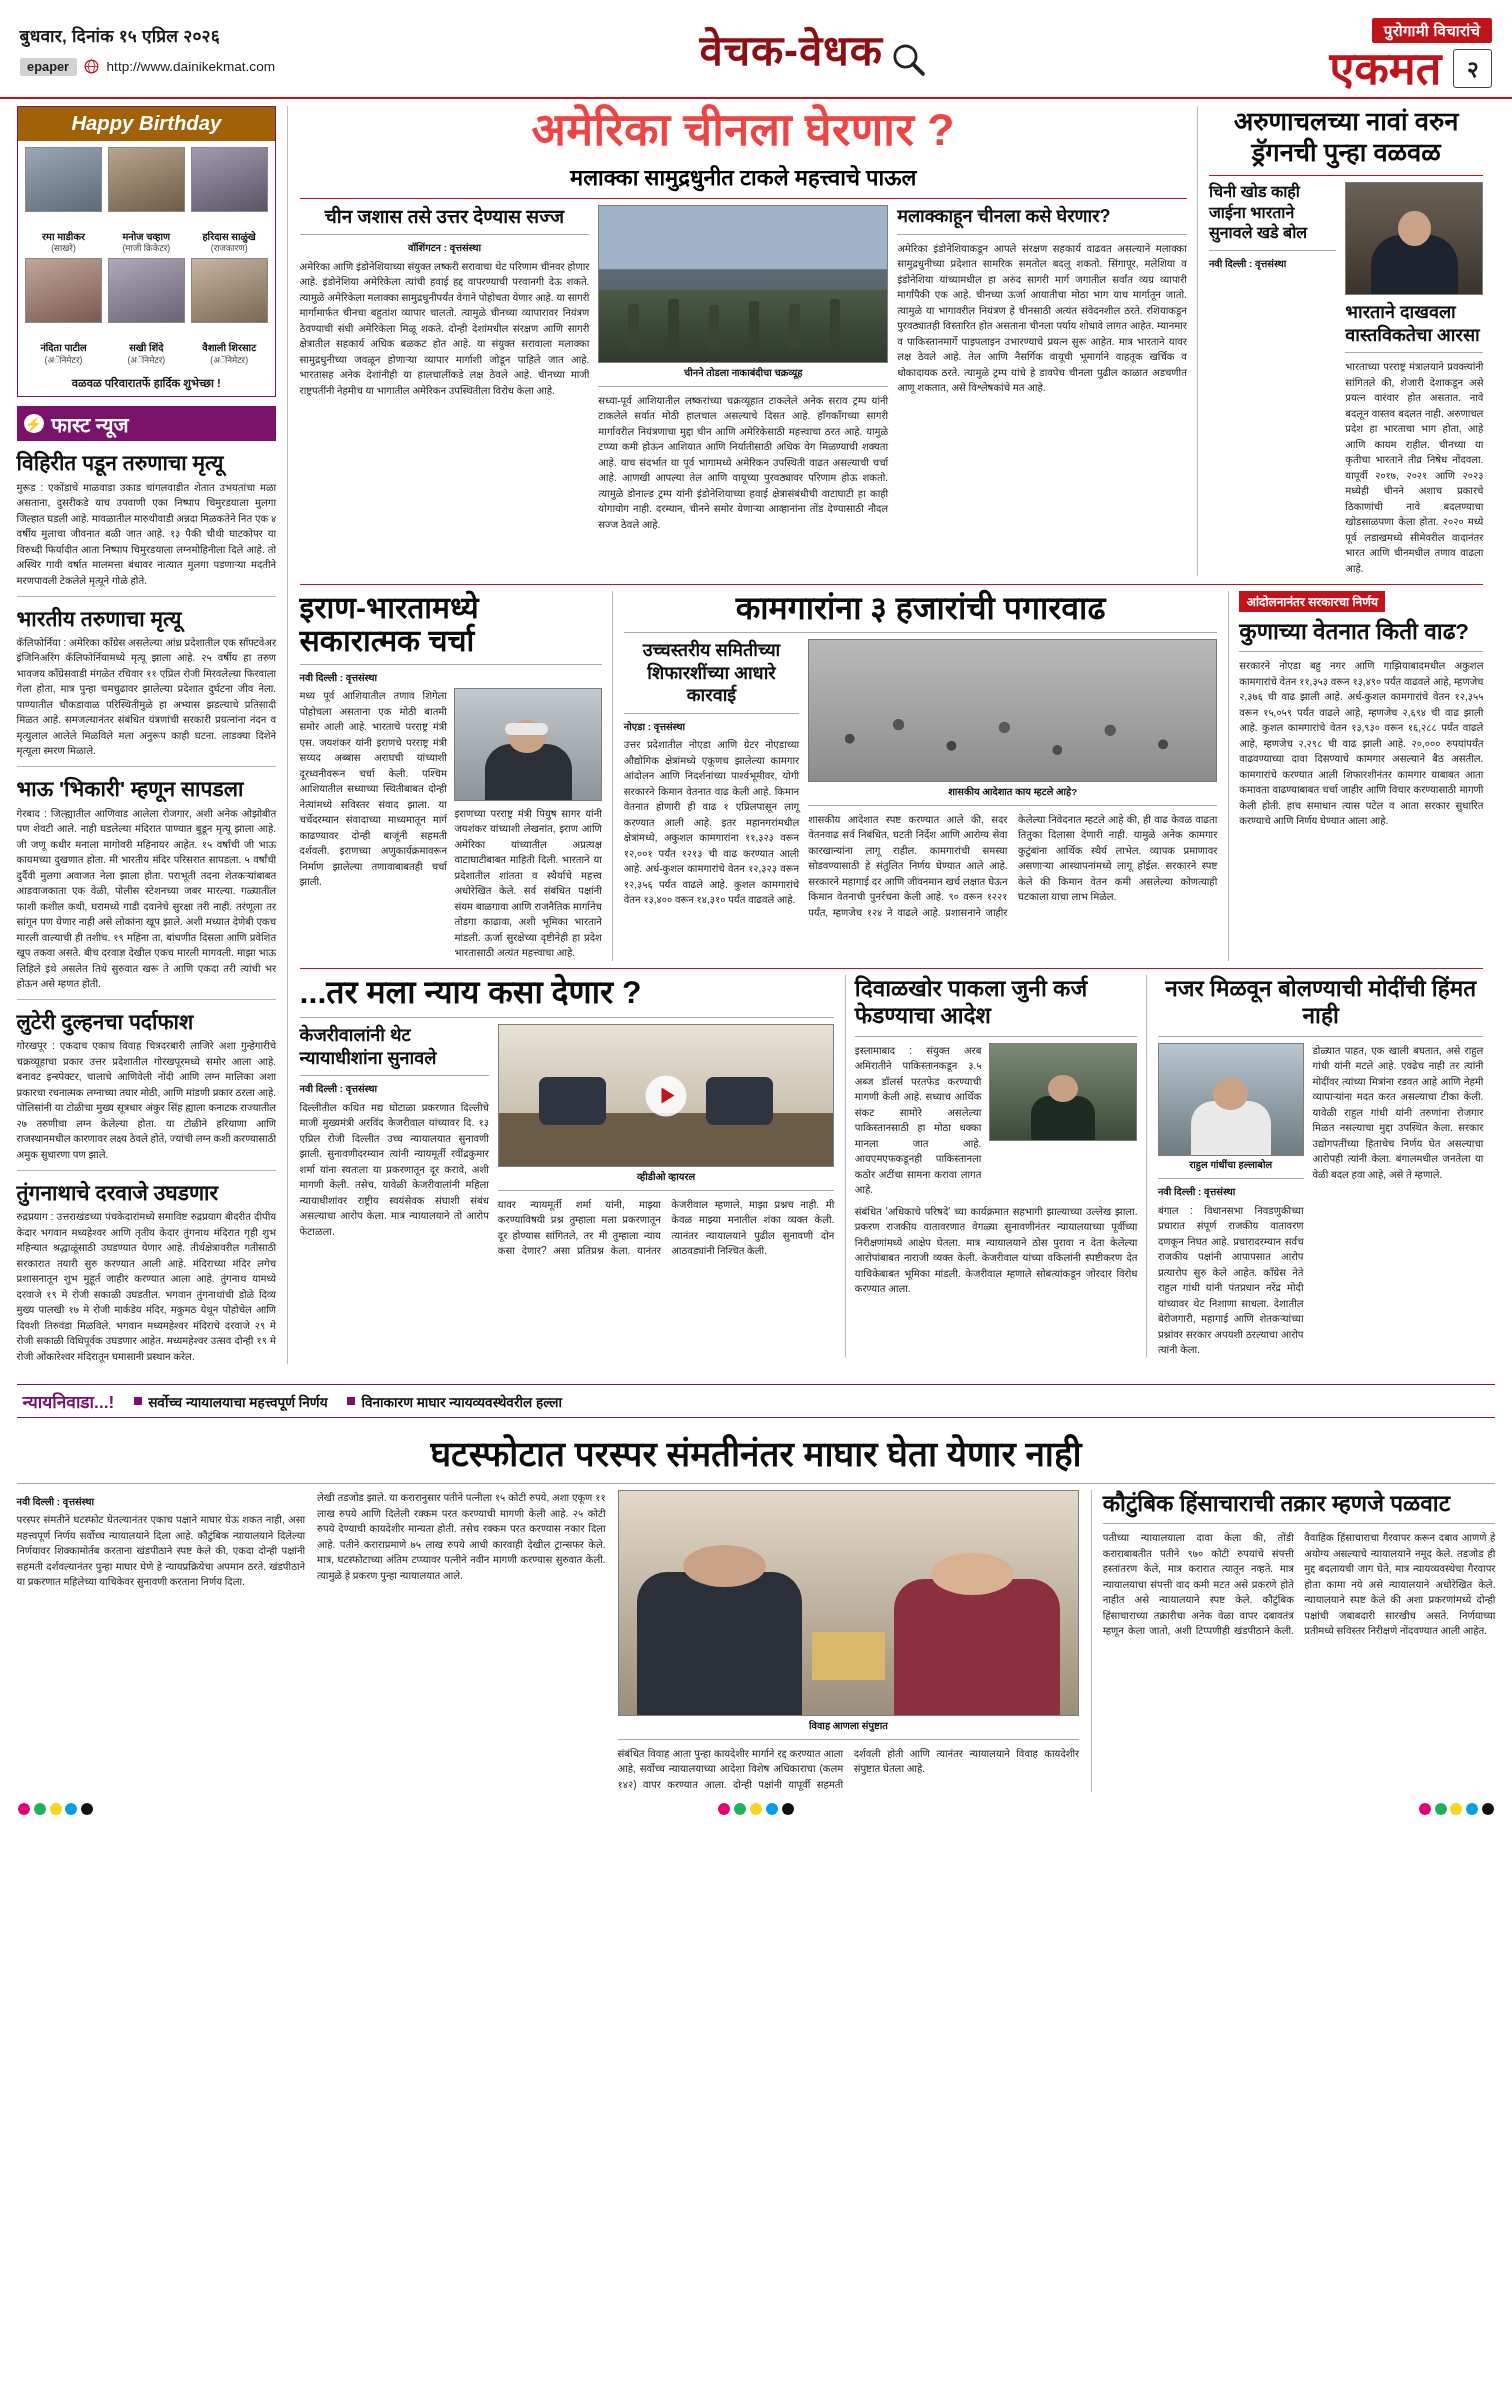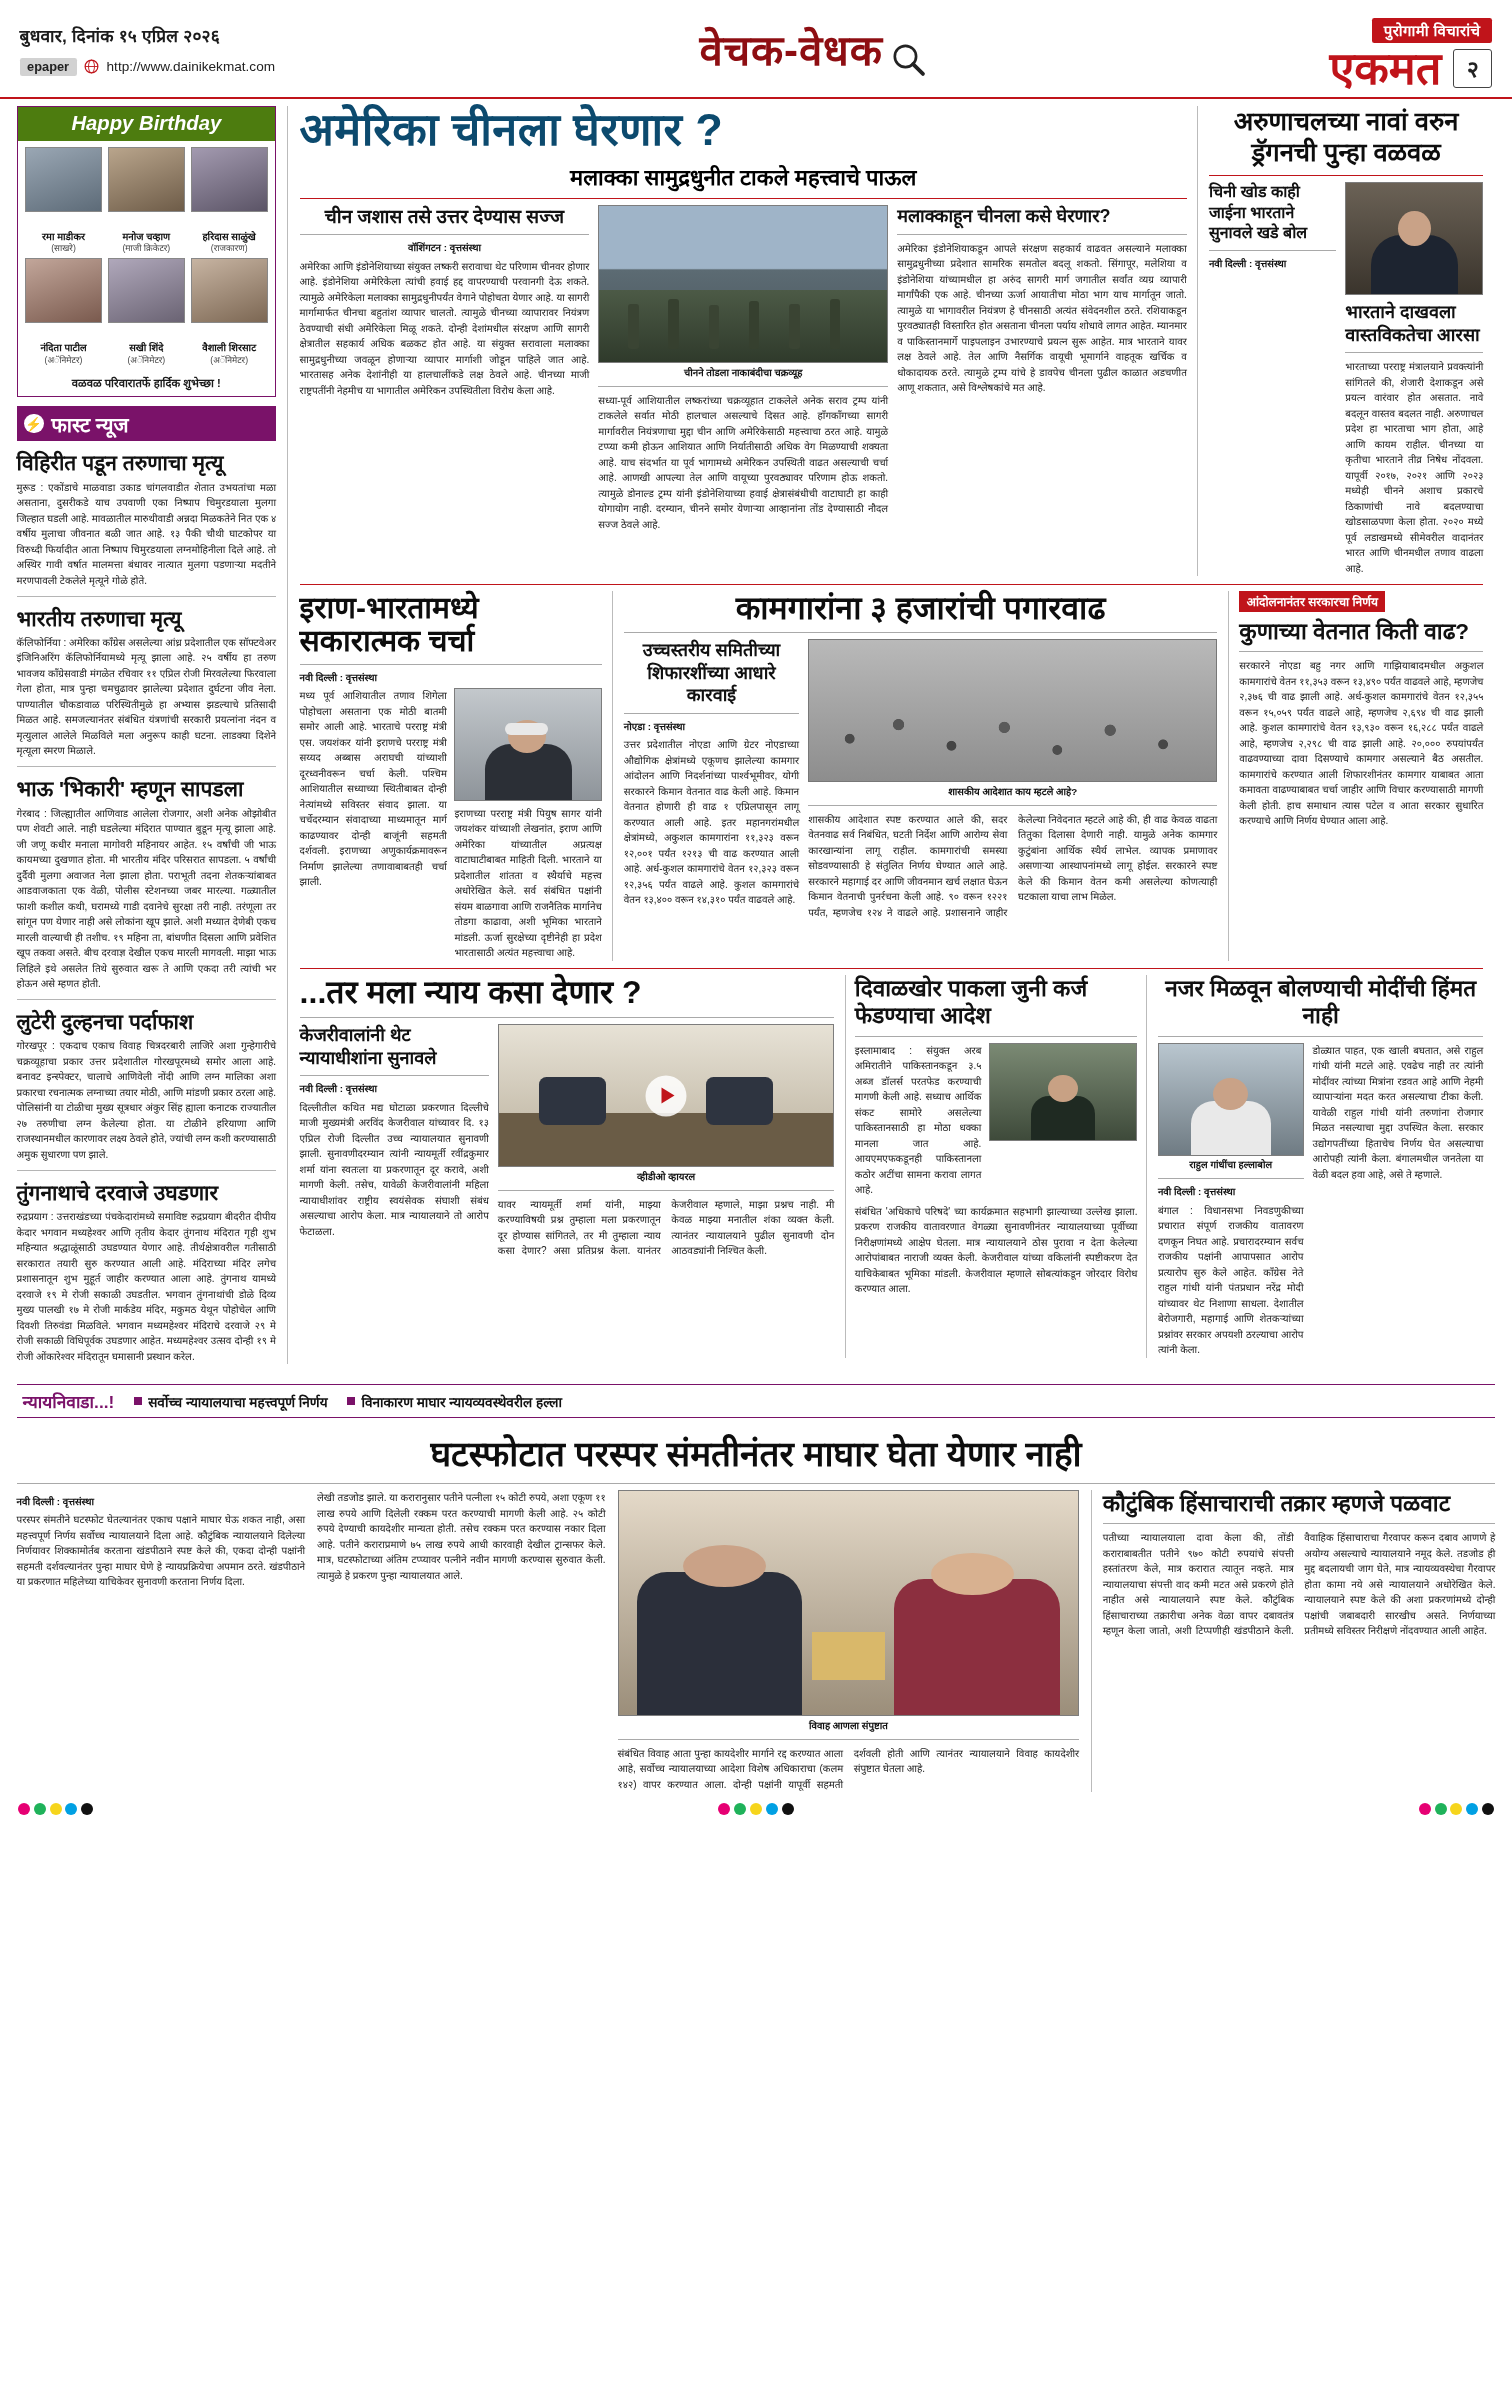--- a/index.html
+++ b/index.html
@@ -57,21 +57,21 @@
   }
   
   .content {
     display:flex; gap:0; padding: 7.5px 16.6px 0 16.6px;
   }
   .col-left { width: 271px; padding-right: 10.5px; border-right:0.8px solid #bbb; }
   .col-main { flex:1; padding: 0 12px; }
   
   .hb-box { border:1.5px solid #7a1269; padding:0 0 6px 0; }
   .hb-title {
-    background:#4d7c0f; color:#fff; text-align:center; font-size:20.3px; font-weight:bold;
+    background:#a16207; color:#fff; text-align:center; font-size:20.3px; font-weight:bold;
     padding:4.5px 0 6px 0; font-style:italic;
   }
   .hb-grid { display:flex; flex-wrap:wrap; justify-content:space-around; padding:6px 4.5px 0 4.5px; }
   .hb-cell { width:31%; text-align:center; margin-bottom:4.5px; }
   .hb-photo {
     width:100%; height:65px; background:linear-gradient(160deg,#9aa7b4,#5d6b78);
     border:0.8px solid #888;
   }
   .hb-photo.p2 { background:linear-gradient(160deg,#b9a58c,#6e5c48); }
   .hb-photo.p3 { background:linear-gradient(160deg,#a39ab0,#5b5466); }
@@ -91,21 +91,21 @@
   }
   .ln-head {
     font-size:21px; font-weight:bold; color:#111; line-height:1.25; margin:9px 0 3px 0;
   }
   .ln-body { font-size:10px; line-height:1.55; text-align:justify; color:#1a1a1a; }
   .ln-rule { border:0; border-top:0.8px solid #b5b5b5; margin:7.5px 0; }
   
   .top-main { display:flex; gap:10.5px; }
   .top-left { flex:1; }
   .headline-1 {
-    font-size:45px; font-weight:bold; color:#0c4a6e; line-height:1.08;
+    font-size:45px; font-weight:bold; color:#ef4444; text-align:center; line-height:1.08;
     letter-spacing:0.4px;
   }
   .subhead-1 {
     font-size:22px; font-weight:bold; text-align:center; margin-top:6px; color:#000000;
   }
   .rule-red { border:0; border-top:1.5px solid #c0141a; margin:7.5px 0 6px 0; }
   .rule-thin { border:0; border-top:0.8px solid #a9a9a9; margin:6px 0; }
   .three-col { display:flex; gap:9px; margin-top:4.5px; }
   .tc { width:33.3%; }
   .tc-head { font-size:19px; font-weight:bold; line-height:1.22; text-align:center; color:#111;}

